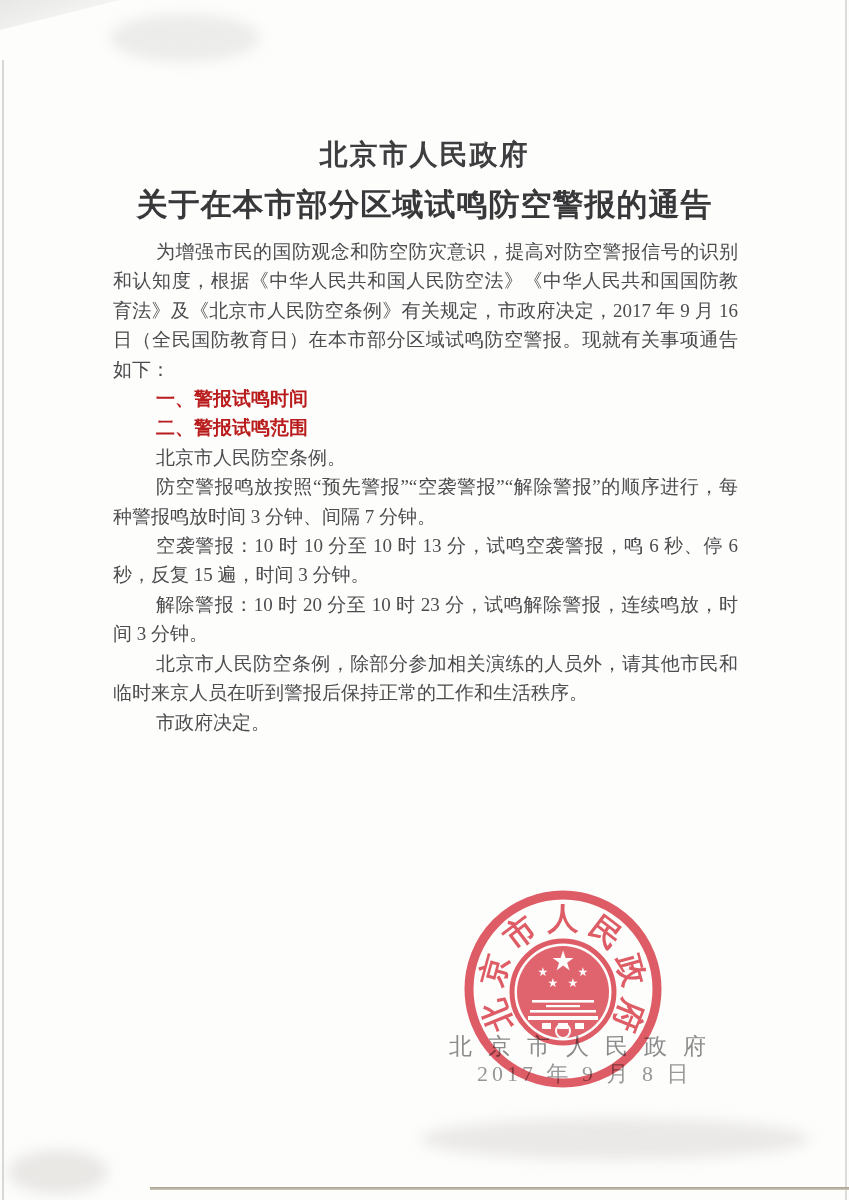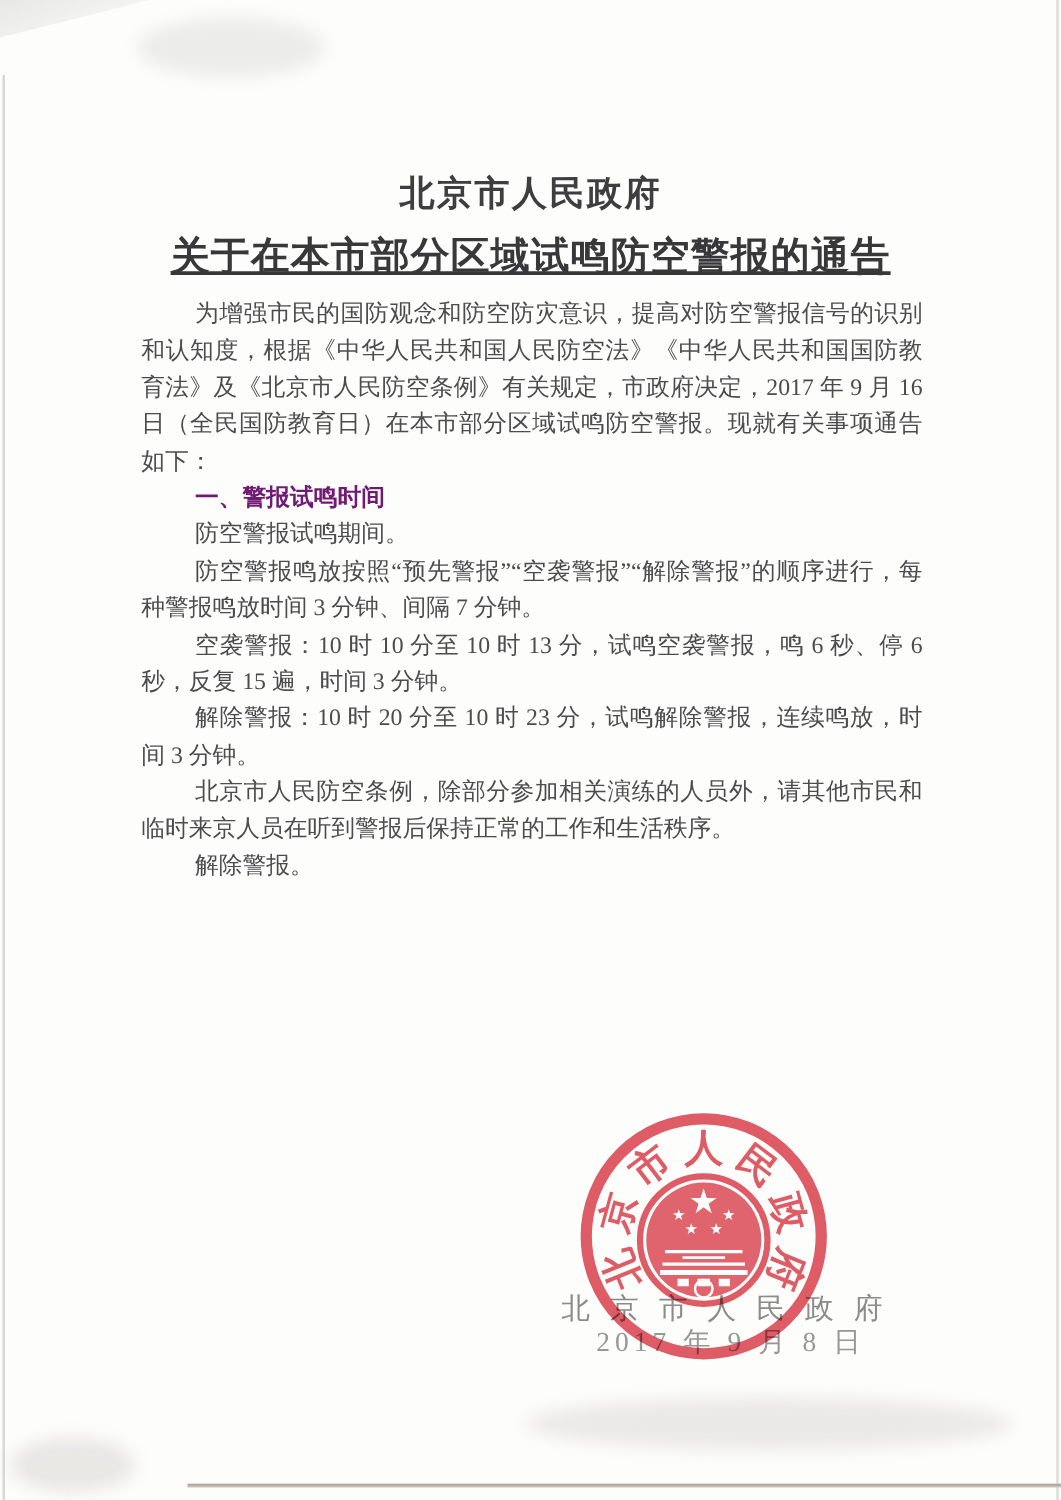--- a/index.html
+++ b/index.html
@@ -51,31 +51,30 @@
     position: absolute; left: 0; top: 136px; width: 849px;
     text-align: center;
     font-size: 28px; font-weight: bold; color: #3e3e40;
     letter-spacing: 2px;
   }
   .doc-subtitle {
     position: absolute; left: 0; top: 184px; width: 849px;
     text-align: center;
     font-size: 31px; font-weight: bold; color: #38383a;
     letter-spacing: 1px;
-    text-decoration: underline;
   }
   .doc-body {
     position: absolute; left: 113px; top: 237px; width: 625px;
     font-size: 19px; line-height: 29.4px; color: #4c4c4e;
     text-align: justify;
   }
   .doc-body p { text-indent: 43px; }
   .doc-body p.sec-heading {
     font-family: "Liberation Sans", "DejaVu Sans", sans-serif;
-    font-weight: bold; color: #701a75;
+    font-weight: bold; color: #b91c1c;
   }
   
   .sig-name {
     position: absolute; left: 449px; top: 1031px;
     font-size: 23px; color: #8b8b8b; letter-spacing: 16px;
     white-space: nowrap;
   }
   .sig-date {
     position: absolute; left: 477px; top: 1059px;
     font-size: 22px; color: #979797; letter-spacing: 4px;
@@ -108,26 +107,27 @@
   <div class="left-edge-line"></div>
   <div class="right-edge-line"></div>
   <div class="bottom-edge-line"></div>
 
   <h1 class="doc-title">北京市人民政府</h1>
   <h2 class="doc-subtitle">关于在本市部分区域试鸣防空警报的通告</h2>
 
   <div class="doc-body">
     <p>为增强市民的国防观念和防空防灾意识，提高对防空警报信号的识别和认知度，根据《中华人民共和国人民防空法》《中华人民共和国国防教育法》及《北京市人民防空条例》有关规定，市政府决定，2017 年 9 月 16 日（全民国防教育日）在本市部分区域试鸣防空警报。现就有关事项通告如下：</p>
     <p class="sec-heading">一、警报试鸣时间</p>
-    <p>防空警报试鸣期间。</p>
+    <p class="sec-heading">二、警报试鸣范围</p>
+    <p>北京市人民防空条例。</p>
     <p>防空警报鸣放按照“预先警报”“空袭警报”“解除警报”的顺序进行，每种警报鸣放时间 3 分钟、间隔 7 分钟。</p>
     <p>空袭警报：10 时 10 分至 10 时 13 分，试鸣空袭警报，鸣 6 秒、停 6 秒，反复 15 遍，时间 3 分钟。</p>
     <p>解除警报：10 时 20 分至 10 时 23 分，试鸣解除警报，连续鸣放，时间 3 分钟。</p>
     <p>北京市人民防空条例，除部分参加相关演练的人员外，请其他市民和临时来京人员在听到警报后保持正常的工作和生活秩序。</p>
-    <p>解除警报。</p>
+    <p>市政府决定。</p>
   </div>
 
   <div class="sig-name">北京市人民政府</div>
   <div class="sig-date">2017 年 9 月 8 日</div>
 
   <svg class="seal" viewBox="0 0 210 210" xmlns="http://www.w3.org/2000/svg">
 
     <circle class="stroke" cx="105" cy="105" r="94" stroke-width="9"></circle>
 
     <g>

